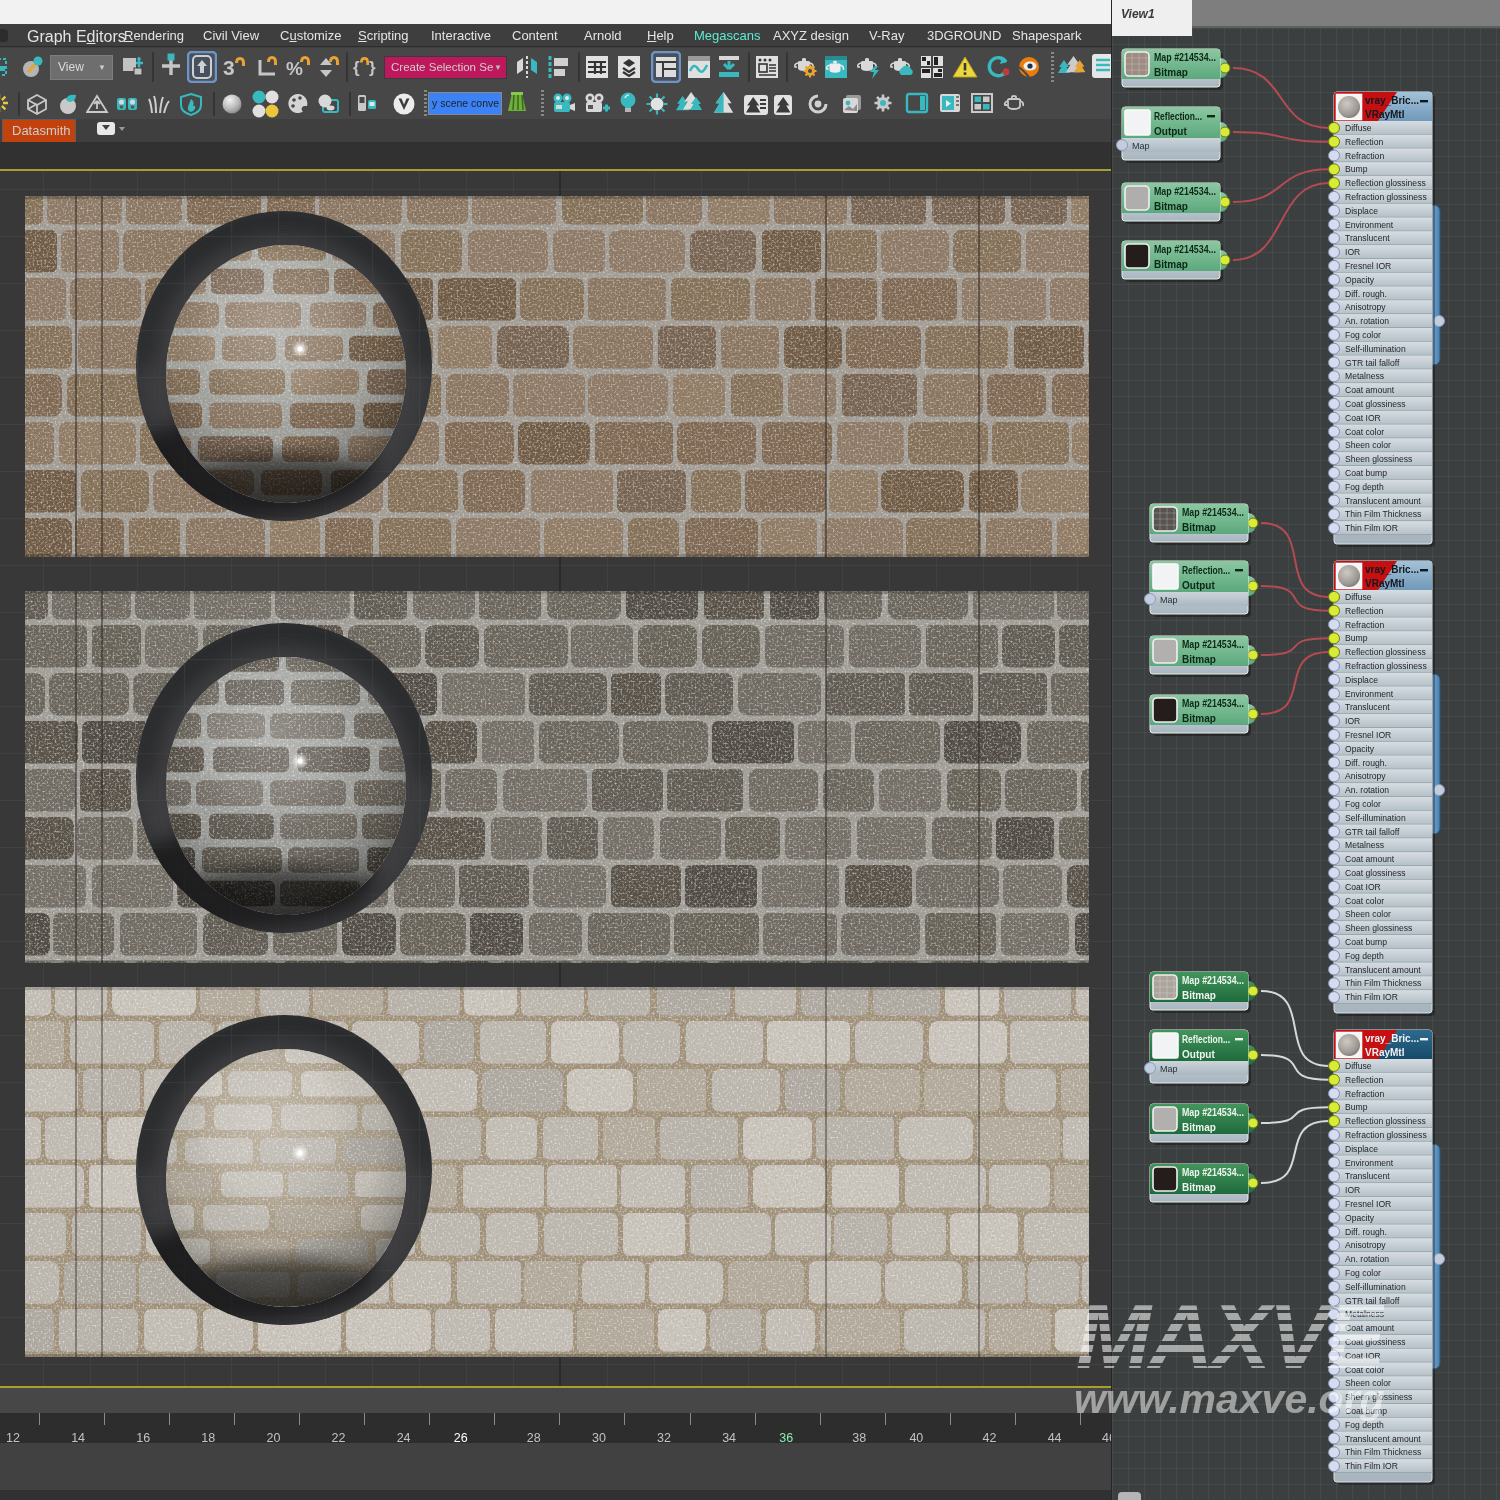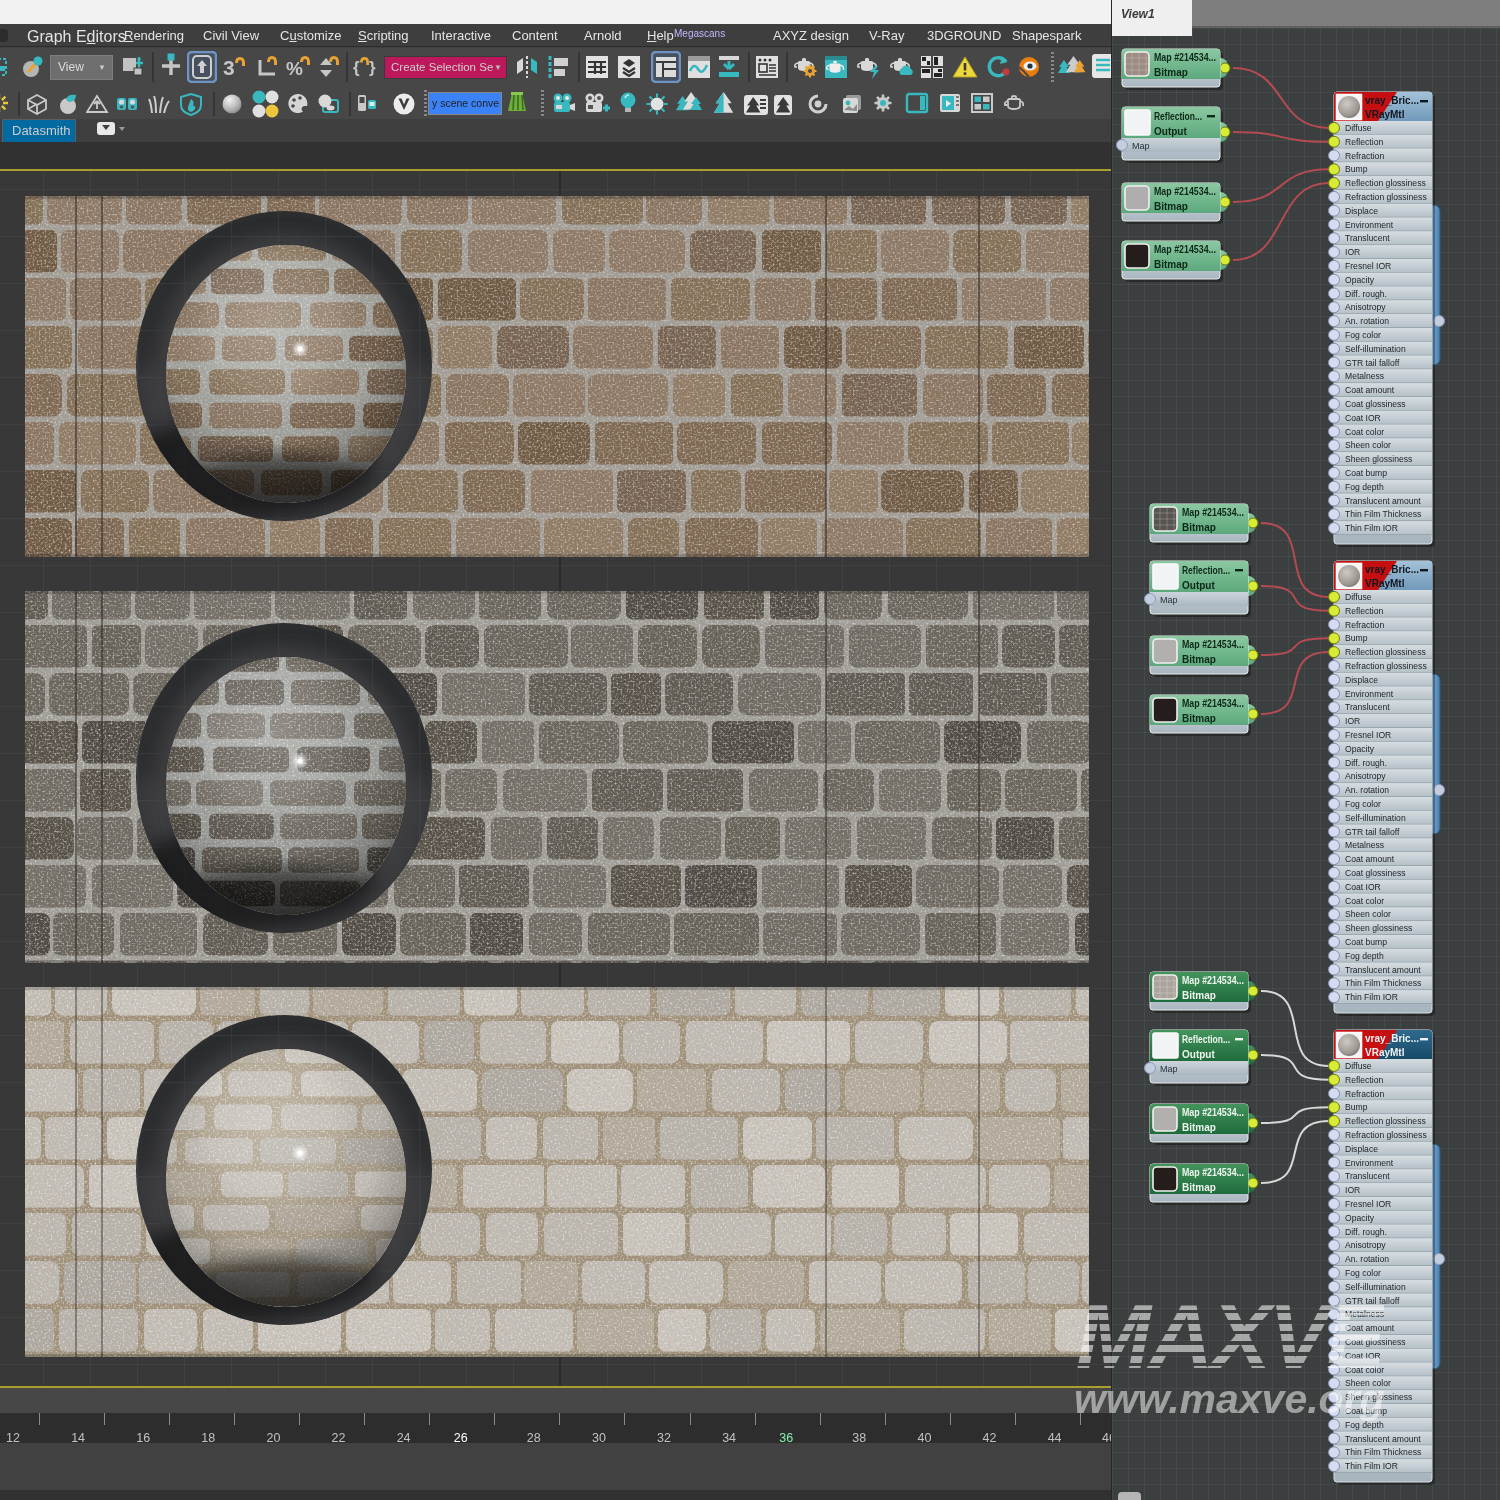--- a/index.html
+++ b/index.html
@@ -5,21 +5,21 @@
     <div class="abs" style="left:0;top:24px;width:1111px;height:23px;background:#3e3e3e;border-bottom:1px solid #2d2d2d"></div>
     <div class="abs" style="left:27px;top:28px;font-size:16px;color:#e4e4e4;z-index:3">Graph E<u>d</u>itors</div>
     <div class="abs" style="left:124px;top:28px;font-size:13px;color:#e4e4e4;z-index:3"><u>R</u>endering</div>
     <div class="abs" style="left:203px;top:28px;font-size:13px;color:#e4e4e4;z-index:3">Civil View</div>
     <div class="abs" style="left:280px;top:28px;font-size:13px;color:#e4e4e4;z-index:3">C<u>u</u>stomize</div>
     <div class="abs" style="left:358px;top:28px;font-size:13px;color:#e4e4e4;z-index:3"><u>S</u>cripting</div>
     <div class="abs" style="left:431px;top:28px;font-size:13px;color:#e4e4e4;z-index:3">Interactive</div>
     <div class="abs" style="left:512px;top:28px;font-size:13px;color:#e4e4e4;z-index:3">Content</div>
     <div class="abs" style="left:584px;top:28px;font-size:13px;color:#e4e4e4;z-index:3">Arnold</div>
     <div class="abs" style="left:647px;top:28px;font-size:13px;color:#e4e4e4;z-index:3"><u>H</u>elp</div>
-    <div class="abs" style="left:674px;top:28px;font-size:10px;color:#c4b5fd;z-index:3">Megascans</div>
+    <div class="abs" style="left:694px;top:28px;font-size:13px;color:#5eead4;z-index:3">Megascans</div>
     <div class="abs" style="left:773px;top:28px;font-size:13px;color:#e4e4e4;z-index:3">AXYZ design</div>
     <div class="abs" style="left:869px;top:28px;font-size:13px;color:#e4e4e4;z-index:3">V-Ray</div>
     <div class="abs" style="left:927px;top:28px;font-size:13px;color:#e4e4e4;z-index:3">3DGROUND</div>
     <div class="abs" style="left:1012px;top:28px;font-size:13px;color:#e4e4e4;z-index:3">Shapespark</div>
     <div class="abs" style="left:0;top:29px;width:8px;height:13px;background:#2c2c2c;border-radius:0 4px 4px 0;z-index:3"></div>
     <div class="abs" style="left:0;top:48px;width:1111px;height:71px;background:#474747"></div>
     <svg style="position:absolute;left:-16px;top:54px;z-index:5" width="26" height="26" viewBox="0 0 26 26">
       <rect x="4" y="5" width="18" height="16" fill="none" stroke="#38b8bf" stroke-width="2" stroke-dasharray="3 2"></rect>
       <rect x="16" y="12" width="5" height="5" fill="#38b8bf"></rect>
     </svg>
@@ -367,21 +367,21 @@
     </svg>
     <svg style="position:absolute;left:1002px;top:92px;z-index:5" width="24" height="22" viewBox="0 0 24 22">
       <g fill="none" stroke="#c9c9c9" stroke-width="1.8">
         <path d="M6 10 Q5 7 8 7 L16 7 Q19 7 18 10 L18 14 Q18 17 12 17 Q6 17 6 14 Z"></path>
         <path d="M10 7 L10 5 Q10 4 12 4 Q14 4 14 5 L14 7 Z"></path>
         <path d="M6 9 Q2 10 3 13 L5 13"></path>
         <path d="M18 9 Q22 10 21 14"></path>
       </g>
     </svg>
     <div class="abs" style="left:0;top:119px;width:1111px;height:23px;background:#3f3f3f"></div>
-    <div class="abs" style="left:2px;top:119px;width:74px;height:23px;background:#0369a1;border:1px solid #5e5e5e;border-bottom:none;color:#cdcdcd;font-size:13px;line-height:21px;padding-left:9px;z-index:5">Datasmith</div>
+    <div class="abs" style="left:2px;top:119px;width:74px;height:23px;background:#c2410c;border:1px solid #5e5e5e;border-bottom:none;color:#cdcdcd;font-size:13px;line-height:21px;padding-left:9px;z-index:5">Datasmith</div>
     <div class="abs" style="left:97px;top:122px;width:18px;height:13px;background:#e8e8e8;border-radius:3px;z-index:5"></div>
     <div class="abs" style="left:102px;top:125px;width:0;height:0;border-left:4px solid transparent;border-right:4px solid transparent;border-top:5px solid #3f3f3f;z-index:6"></div>
     <div class="abs" style="left:119px;top:127px;width:0;height:0;border-left:3.5px solid transparent;border-right:3.5px solid transparent;border-top:4px solid #999;z-index:5"></div>
     <div class="abs" style="left:0;top:142px;width:1111px;height:27px;background:#313131"></div>
     <div class="abs" style="left:0;top:169px;width:1111px;height:2px;background:#a99f2e"></div>
     <div class="abs" style="left:0;top:171px;width:1111px;height:1215px;background:#383838;background-image:linear-gradient(90deg,#414141 1px,transparent 1px),linear-gradient(#414141 1px,transparent 1px);background-size:47px 47px;background-position:43px 18px;"></div>
     <div class="abs" style="left:559px;top:171px;width:2px;height:1215px;background:#2b2b2b"></div>
     <div class="abs" style="left:0;top:1386px;width:1111px;height:2px;background:#a99f2e"></div>
     <div class="abs" style="left:0;top:1388px;width:1111px;height:25px;background:#474747"></div>
     <div class="abs" style="left:0;top:1413px;width:1111px;height:30px;background:#2d2d2d"></div>
@@ -406,21 +406,21 @@
     <div class="abs" style="left:583.9px;top:1431px;width:30px;height:14px;color:#c2c2c2;font-size:12.5px;text-align:center">30</div>
     <div class="abs" style="left:624.4px;top:1413px;width:1px;height:12px;background:#8a8a8a"></div>
     <div class="abs" style="left:649.0px;top:1431px;width:30px;height:14px;color:#c2c2c2;font-size:12.5px;text-align:center">32</div>
     <div class="abs" style="left:689.5px;top:1413px;width:1px;height:12px;background:#8a8a8a"></div>
     <div class="abs" style="left:714.1px;top:1431px;width:30px;height:14px;color:#c2c2c2;font-size:12.5px;text-align:center">34</div>
     <div class="abs" style="left:754.6px;top:1413px;width:1px;height:12px;background:#8a8a8a"></div>
     <div class="abs" style="left:779.2px;top:1431px;width:30px;height:14px;color:#86efac;font-size:12.5px;text-align:left">36</div>
     <div class="abs" style="left:819.7px;top:1413px;width:1px;height:12px;background:#8a8a8a"></div>
     <div class="abs" style="left:844.3px;top:1431px;width:30px;height:14px;color:#c2c2c2;font-size:12.5px;text-align:center">38</div>
     <div class="abs" style="left:884.8px;top:1413px;width:1px;height:12px;background:#8a8a8a"></div>
-    <div class="abs" style="left:909.4px;top:1431px;width:30px;height:14px;color:#c2c2c2;font-size:12.5px;text-align:center">40</div>
+    <div class="abs" style="left:909.4px;top:1431px;width:30px;height:14px;color:#c2c2c2;font-size:12.5px;">40</div>
     <div class="abs" style="left:949.9px;top:1413px;width:1px;height:12px;background:#8a8a8a"></div>
     <div class="abs" style="left:974.5px;top:1431px;width:30px;height:14px;color:#c2c2c2;font-size:12.5px;text-align:center">42</div>
     <div class="abs" style="left:1015.0px;top:1413px;width:1px;height:12px;background:#8a8a8a"></div>
     <div class="abs" style="left:1039.6px;top:1431px;width:30px;height:14px;color:#c2c2c2;font-size:12.5px;text-align:center">44</div>
     <div class="abs" style="left:1080.1px;top:1413px;width:1px;height:12px;background:#8a8a8a"></div>
     <div class="abs" style="left:1102px;top:1431px;width:9px;height:14px;overflow:hidden;color:#c2c2c2;font-size:12.5px">46</div>
     <div class="abs" style="left:0;top:1443px;width:1111px;height:47px;background:#414141"></div>
     <div class="abs" style="left:0;top:1490px;width:1111px;height:10px;background:#313131"></div>
     <svg class="abs" style="left:25px;top:196px;z-index:6" width="1064" height="361" viewBox="0 0 1064 361">
       <defs>

